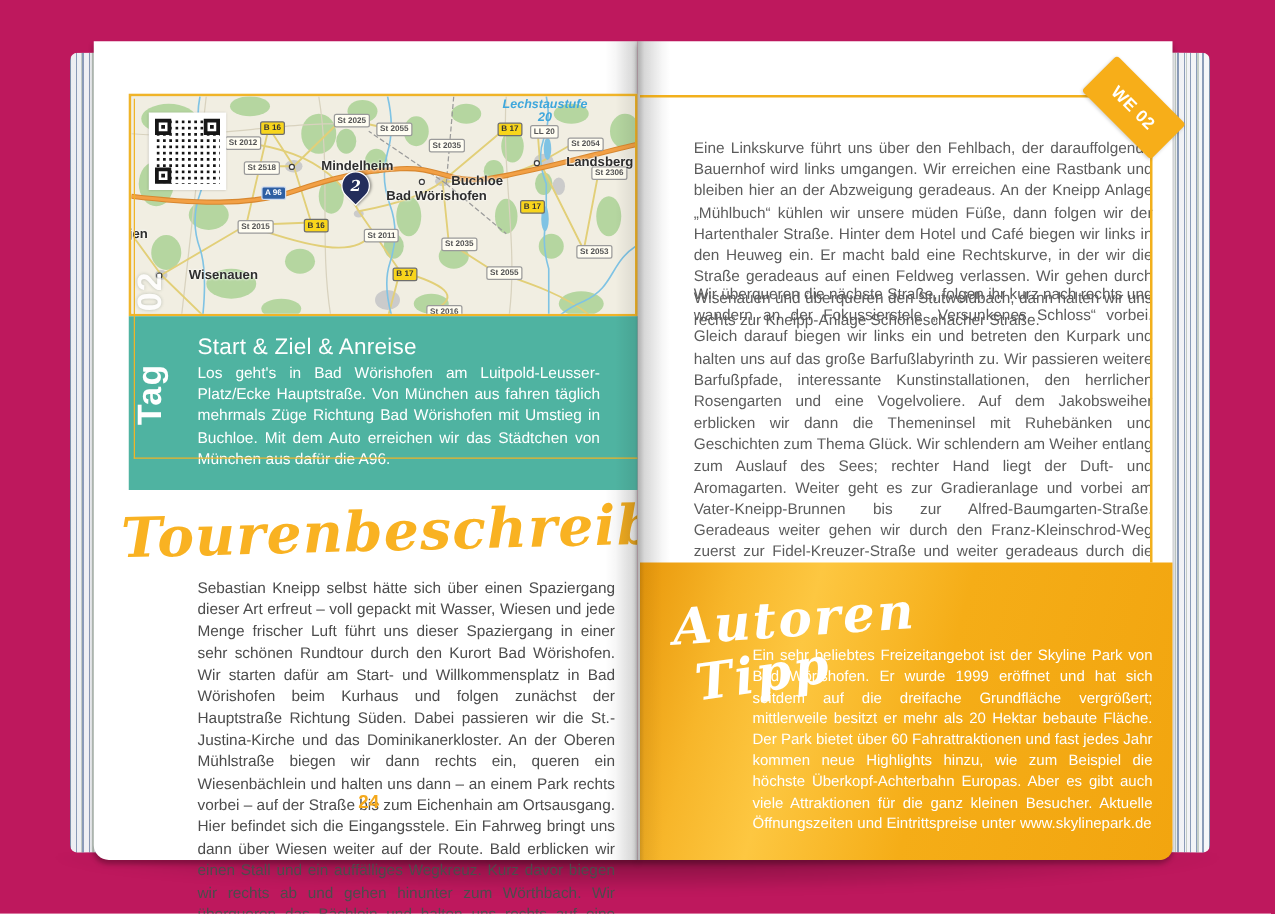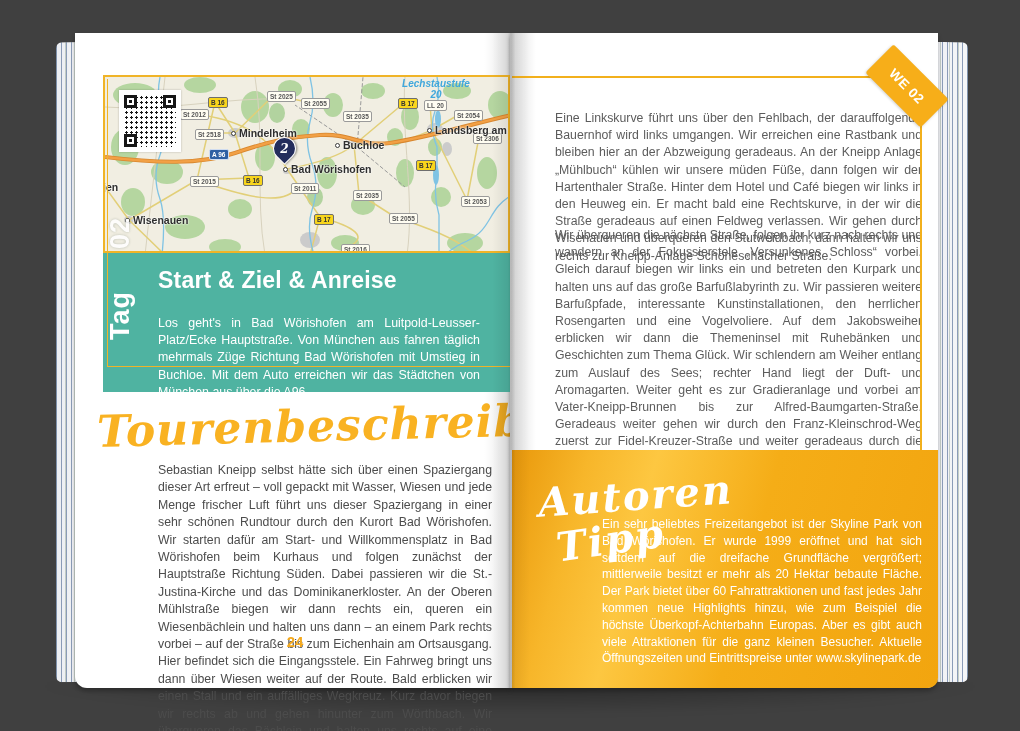--- a/index.html
+++ b/index.html
@@ -1,17 +1,17 @@
 <!DOCTYPE html>
 <html><head>
 <meta charset="utf-8">
 <style>
   * { margin:0; padding:0; box-sizing:border-box; }
   html,body { background:#fff; font-family:"Liberation Sans", sans-serif; }
-  .screen { position:relative; width:1020px; height:731px; background:#404040; overflow:hidden; }
+  .screen { position:relative; width:1020px; height:731px; background:#be185d; overflow:hidden; }
 
   
   .fore-edge { position:absolute; top:42px; height:640px; width:46px;
     background:
       repeating-linear-gradient(90deg, rgba(104,126,163,.75) 0 1px, transparent 1px 5px),
       repeating-linear-gradient(90deg, rgba(140,160,140,.45) 0 1px, transparent 1px 9px),
       linear-gradient(90deg,#eceef2,#f6f7f9);
   }
   .fore-edge.left  { left:56px; border-radius:6px 0 0 6px; transform:skewY(-.5deg); }
   .fore-edge.right { left:922px; border-radius:0 6px 6px 0; transform:skewY(.5deg); }
@@ -36,21 +36,21 @@
   .qr { position:absolute; left:14px; top:13px; width:62px; height:62px; background:#fff;
     padding:5px; box-shadow:0 0 2px rgba(0,0,0,.25); z-index:5; }
   .qr-inner { position:relative; width:52px; height:52px;
     background-image:radial-gradient(#161616 34%, transparent 40%);
     background-size:5px 5px; }
   .qr-inner i { position:absolute; width:13px; height:13px; border:3px solid #161616;
     background:#fff; }
   .qr-inner i::after { content:""; position:absolute; left:2px; top:2px; width:3px; height:3px; background:#161616; }
   .qr-inner i.tl { left:0; top:0; } .qr-inner i.tr { right:0; top:0; } .qr-inner i.bl { left:0; bottom:0; }
 
-  .town { position:absolute; display:flex; align-items:center; gap:3px;
+  .town { position:absolute; display:flex; align-items:center; gap:21px;
     font-weight:700; font-size:10.5px; color:#2e2e2e; white-space:nowrap; z-index:4;
     text-shadow:0 0 2px #fff,0 0 2px #fff; }
   .town .dot { width:5px; height:5px; border:1.5px solid #3c3c3c; border-radius:50%; background:#fff; flex:none; }
 
   .shield { position:absolute; font-weight:700; font-size:6.5px; line-height:9px;
     padding:0 2px; border-radius:2px; white-space:nowrap; z-index:3; }
   .sh-a  { background:#2e5fa3; color:#fff; border:1px solid #cfdcf0; }
   .sh-b  { background:#f8d51c; color:#333; border:1px solid #6e6e6e; }
   .sh-st { background:#fffdf2; color:#555; border:1px solid #9a9a9a; }
 
@@ -62,21 +62,21 @@
     z-index:6; box-shadow:1px 1px 2px rgba(0,0,0,.35); }
   .pin span { position:absolute; inset:0; display:flex; align-items:center; justify-content:center;
     transform:rotate(45deg); color:#fff; font-style:italic; font-weight:700; font-size:12px;
     font-family:"DejaVu Serif", serif; }
 
   .frame-left { position:absolute; left:32px; top:46px; width:403px; height:288px;
     border-left:1.5px solid #f0b428; border-bottom:1.5px solid #f0b428; z-index:3; pointer-events:none; }
 
   .tealbox { position:absolute; left:28px; top:220px; width:407px; height:139px;
     background:#4fb3a1; z-index:2; padding:14px 30px 0 55px; color:#fff; }
-  .tealbox h2 { font-size:23px; font-weight:700; margin-bottom:21px; letter-spacing:.2px; }
+  .tealbox h2 { font-size:18px; font-weight:400; margin-bottom:2px; letter-spacing:.2px; }
   .tealbox p { font-size:12.4px; line-height:17.2px; text-align:justify; }
 
   .vtext { position:absolute; writing-mode:vertical-rl; transform:rotate(180deg);
     color:#fff; font-weight:700; font-size:27px; letter-spacing:1px; z-index:4; }
   .day-word   { left:30px; top:258px; }
   .day-number { left:30px; top:184px; opacity:.88; text-shadow:0 0 3px rgba(60,80,70,.35); }
 
   .script { font-family:"DejaVu Serif", serif; font-style:italic; font-weight:700; }
   .tour-heading { position:absolute; left:22px; top:366px; font-size:44px; color:#f9b222;
     letter-spacing:1px; transform:rotate(-1.5deg); }
@@ -226,21 +226,21 @@
           <span>Mindelheim</span>
         </div>
       <div class="town" style="left:230px;top:62px">
           <span class="dot"></span>
           <span>Buchloe</span>
         </div>
       <div class="town" style="left:322px;top:47px">
           <span class="dot"></span>
           <span>Landsberg am Lech</span>
         </div>
-      <div class="town" style="left:178px;top:86px">
+      <div class="town" style="left:178px;top:74px">
           <span class="dot"></span>
           <span>Bad Wörishofen</span>
         </div>
       <div class="town" style="left:20px;top:137px">
           <span class="dot"></span>
           <span>Wisenauen</span>
         </div>
       <div class="town" style="left:-2px;top:104px">
           <span>jen</span>
         </div>
@@ -266,21 +266,21 @@
       <div class="shield sh-st" style="left:368px;top:56px">St 2306</div>
       <div class="shield sh-st" style="left:236px;top:167px">St 2016</div>
 
       <div class="pin">
         <span>2</span>
       </div>
     </div>
 
     <div class="tealbox">
       <h2>Start &amp; Ziel &amp; Anreise</h2>
-      <p>Los geht's in Bad Wörishofen am Luitpold-Leusser-Platz/Ecke Hauptstraße. Von München aus fahren täglich mehrmals Züge Richtung Bad Wörishofen mit Umstieg in Buchloe. Mit dem Auto erreichen wir das Städtchen von München aus über die A96.</p>
+      <p>Los geht's in Bad Wörishofen am Luitpold-Leusser-Platz/Ecke Hauptstraße. Von München aus fahren täglich mehrmals Züge Richtung Bad Wörishofen mit Umstieg in Buchloe. Mit dem Auto erreichen wir das Städtchen von München aus dafür die A96.</p>
     </div>
 
     <div class="vtext day-number">02</div>
     <div class="vtext day-word">Tag</div>
 
     <div class="script tour-heading">Tourenbeschreibung</div>
 
     <p class="left-body">Sebastian Kneipp selbst hätte sich über einen Spaziergang dieser Art erfreut – voll gepackt mit Wasser, Wiesen und jede Menge frischer Luft führt uns dieser Spaziergang in einer sehr schönen Rundtour durch den Kurort Bad Wörishofen. Wir starten dafür am Start- und Willkommensplatz in Bad Wörishofen beim Kurhaus und folgen zunächst der Hauptstraße Richtung Süden. Dabei passieren wir die St.-Justina-Kirche und das Dominikanerkloster. An der Oberen Mühlstraße biegen wir dann rechts ein, queren ein Wiesenbächlein und halten uns dann – an einem Park rechts vorbei – auf der Straße bis zum Eichenhain am Ortsausgang. Hier befindet sich die Eingangsstele. Ein Fahrweg bringt uns dann über Wiesen weiter auf der Route. Bald erblicken wir einen Stall und ein auffälliges Wegkreuz. Kurz davor biegen wir rechts ab und gehen hinunter zum Wörthbach. Wir überqueren das Bächlein und halten uns rechts auf eine Fischtreppe zu. Der Ort der Ruhe mit der aufgebauten Fokussierstele bietet uns einen tollen Blick auf den Ort.</p>
 
     <div class="pagenum">24</div>

